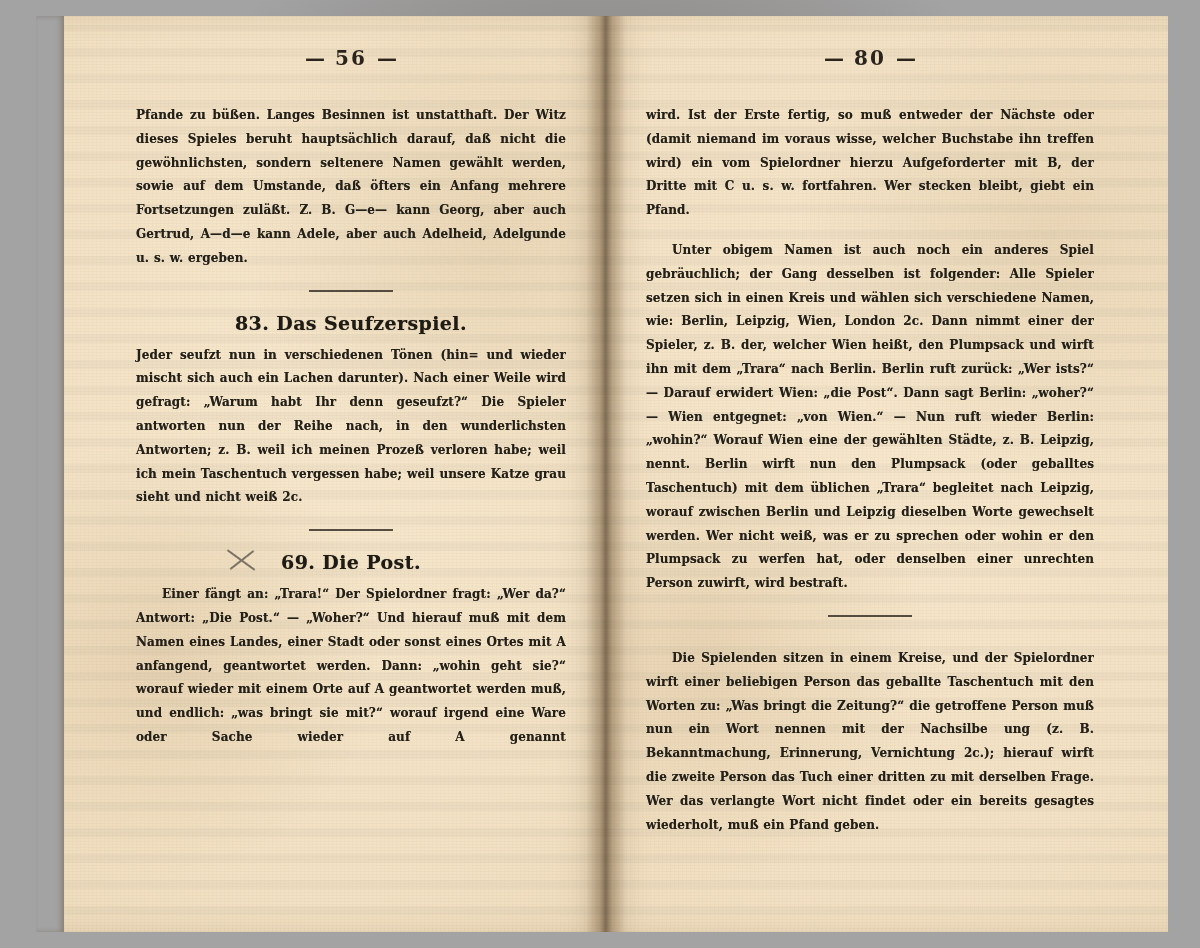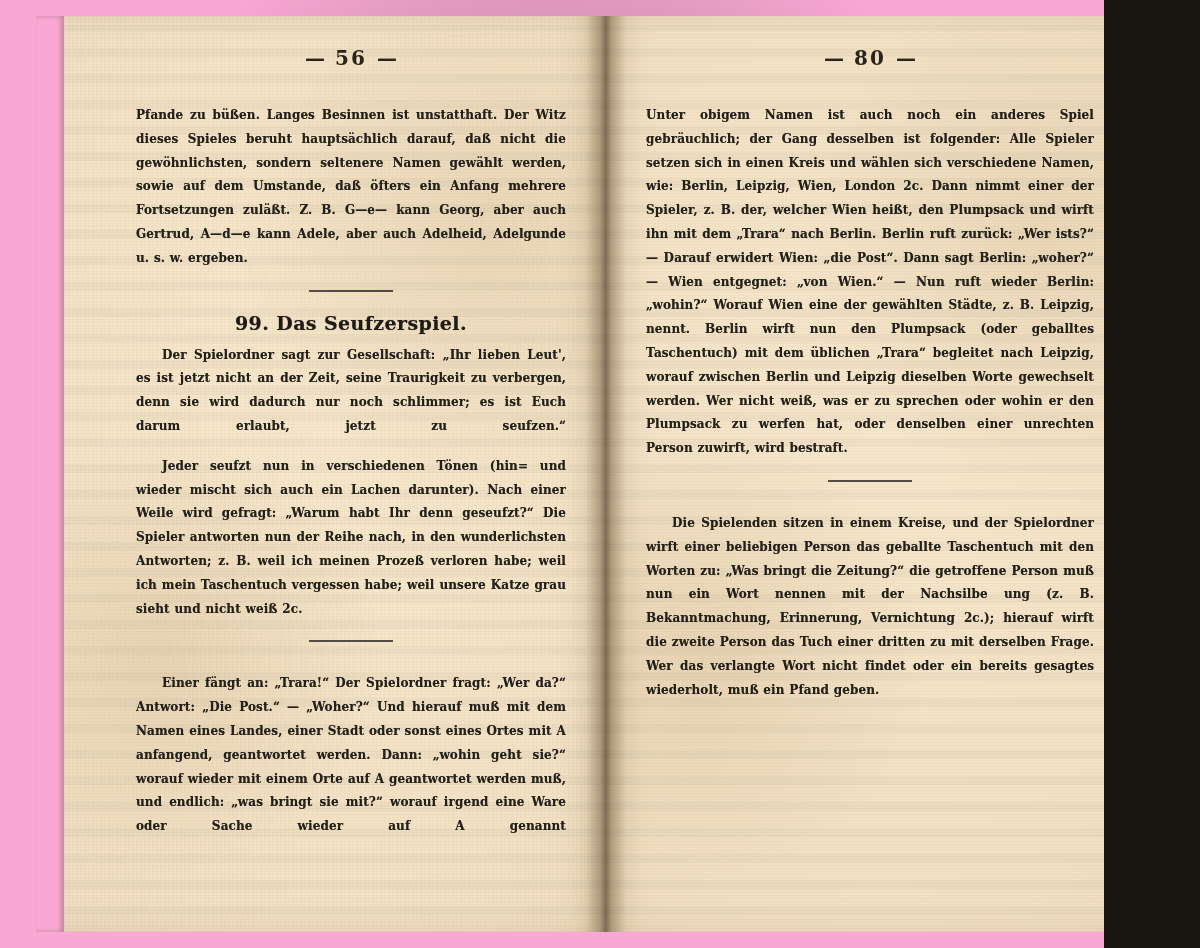--- a/index.html
+++ b/index.html
@@ -10,23 +10,23 @@
   body {
     width: 1200px;
     height: 948px;
     overflow: hidden;
     font-family: "DejaVu Serif", "Liberation Serif", serif;
   }
 
   
   .scan {
     position: relative;
-    width: 1104px;
+    width: 1200px;
     height: 948px;
-    background: #f9a8d4;
+    background: #a3a3a3;
     overflow: hidden;
   }
   .scan::before{
     content:"";
     position:absolute; inset:0;
     background:
       radial-gradient(ellipse at 50% 40%, rgba(60,52,42,.55) 0%, rgba(20,17,14,0) 62%);
     pointer-events:none;
   }
 
@@ -215,48 +215,55 @@
 
         <div class="folio">
           <span class="rule">—</span><span>56</span><span class="rule">—</span>
         </div>
 
         <p class="para lastloose">Pfande zu büßen. Langes Besinnen ist unstatthaft. Der Witz dieses Spieles beruht hauptsächlich darauf, daß nicht die gewöhnlichsten, sondern seltenere Namen gewählt werden, sowie auf dem Umstande, daß öfters ein Anfang mehrere Fortsetzungen zuläßt.   Z. B. G—e— kann Georg, aber auch Gertrud, A—d—e kann Adele, aber auch Adelheid, Adelgunde u. s. w. ergeben.</p>
 
         <div class="divider tall"></div>
 
         <div class="title-wrap">
-          <h2 class="game-title">99. Das Seufzerspiel.</h2>
+          <h2 class="game-title">83. Das Seufzerspiel.</h2>
         </div>
 
         <div class="spacer-sm"></div>
 
-        <p class="para indent">Der Spielordner sagt zur Gesellschaft: „Ihr lieben Leut', es ist jetzt nicht an der Zeit, seine Traurigkeit zu verbergen, denn sie wird dadurch nur noch schlimmer; es ist Euch darum erlaubt, jetzt zu seufzen.“</p>
         <p class="para lastloose">Jeder seufzt nun in verschiedenen Tönen (hin= und wieder mischt sich auch ein Lachen darunter).   Nach einer Weile wird gefragt:   „Warum habt Ihr denn geseufzt?“   Die Spieler antworten nun der Reihe nach, in den wunderlichsten Antworten; z. B. weil ich meinen Prozeß verloren habe; weil ich mein Taschentuch vergessen habe; weil unsere Katze grau sieht und nicht weiß 2c.</p>
 
         <div class="divider tall"></div>
 
+        <div class="title-wrap tw69">
+          <div class="pencil-x">
+              <span></span>
+              <span></span>
+            </div>
+          <h2 class="game-title">69. Die Post.</h2>
+        </div>
 
         <div class="spacer-sm"></div>
 
         <p class="para indent">Einer fängt an: „Trara!“ Der Spielordner fragt: „Wer da?“ Antwort:   „Die Post.“  —  „Woher?“ Und hierauf muß mit dem Namen eines Landes, einer Stadt oder sonst eines Ortes mit A anfangend, geantwortet werden.   Dann: „wohin geht sie?“ worauf wieder mit einem Orte auf A geantwortet werden muß, und endlich:   „was bringt sie mit?“  worauf irgend eine Ware oder Sache wieder auf A genannt</p>
       </div>
     </div>
 
     <div class="gutter">
       <div class="gutter-shadow"></div>
     </div>
 
     <div class="page right">
       <div class="content">
 
         <div class="folio">
           <span class="rule">—</span><span>80</span><span class="rule">—</span>
         </div>
 
+        <p class="para">wird.  Ist der Erste fertig, so muß entweder der Nächste oder (damit niemand im voraus wisse, welcher Buchstabe ihn treffen wird) ein vom Spielordner hierzu Aufgeforderter mit B, der Dritte mit C u. s. w. fortfahren.   Wer stecken bleibt, giebt ein Pfand.</p>
         <p class="para lastloose">Unter obigem Namen ist auch noch ein anderes Spiel gebräuchlich; der Gang desselben ist folgender: Alle Spieler setzen sich in einen Kreis und wählen sich verschiedene Namen, wie: Berlin, Leipzig, Wien, London 2c.   Dann nimmt einer der Spieler, z. B. der, welcher Wien heißt, den Plumpsack und wirft ihn mit dem „Trara“ nach Berlin.  Berlin ruft zurück: „Wer ists?“ — Darauf erwidert Wien: „die Post“.  Dann sagt Berlin: „woher?“ — Wien entgegnet:  „von Wien.“  —  Nun ruft wieder Berlin: „wohin?“   Worauf Wien eine der gewählten Städte, z. B. Leipzig, nennt.  Berlin wirft nun den Plumpsack (oder geballtes Taschentuch) mit dem üblichen „Trara“ begleitet nach Leipzig, worauf zwischen Berlin und Leipzig dieselben Worte gewechselt werden. Wer nicht weiß, was er zu sprechen oder wohin er den Plumpsack zu werfen hat, oder denselben einer unrechten Person zuwirft, wird bestraft.</p>
 
         <div class="divider tall"></div>
 
 
         <div class="spacer-sm"></div>
 
         <p class="para indent lastloose">Die Spielenden sitzen in einem Kreise, und der Spielordner wirft einer beliebigen Person das geballte Taschentuch mit den Worten zu: „Was bringt die Zeitung?“ die getroffene Person muß nun ein Wort nennen mit der Nachsilbe ung (z. B. Bekanntmachung, Erinnerung, Vernichtung 2c.); hierauf wirft die zweite Person das Tuch einer dritten zu mit derselben Frage.  Wer das verlangte Wort nicht findet oder ein bereits gesagtes wiederholt, muß ein Pfand geben.</p>
 
       </div>

